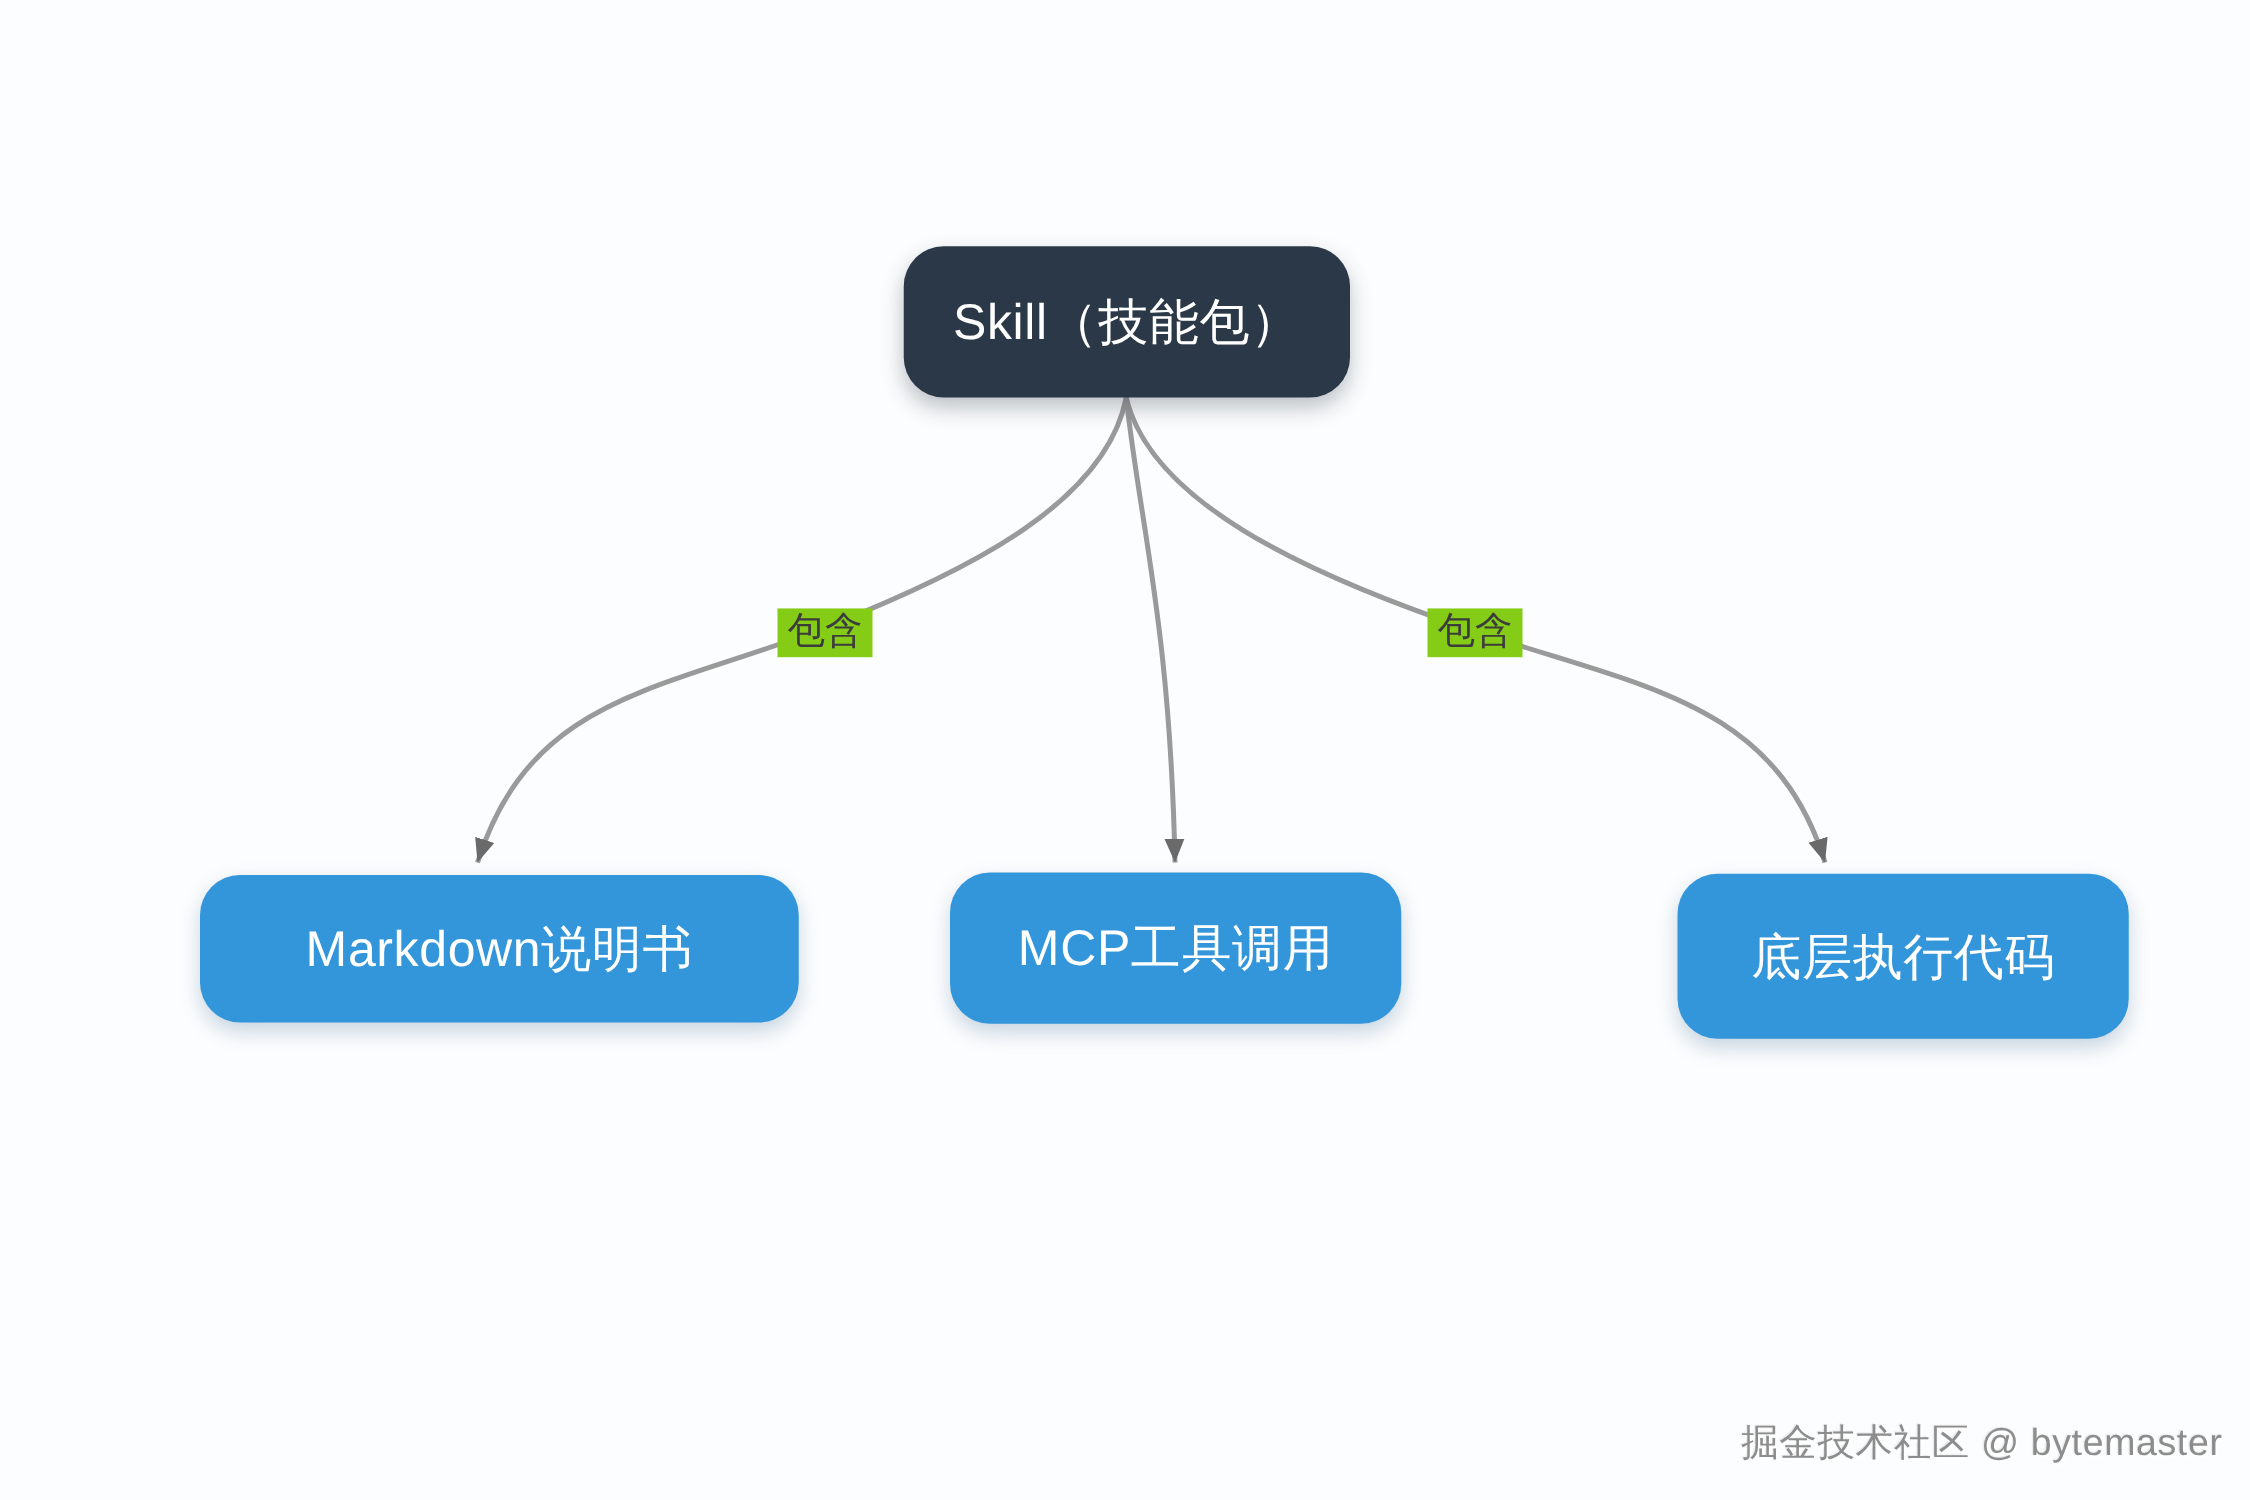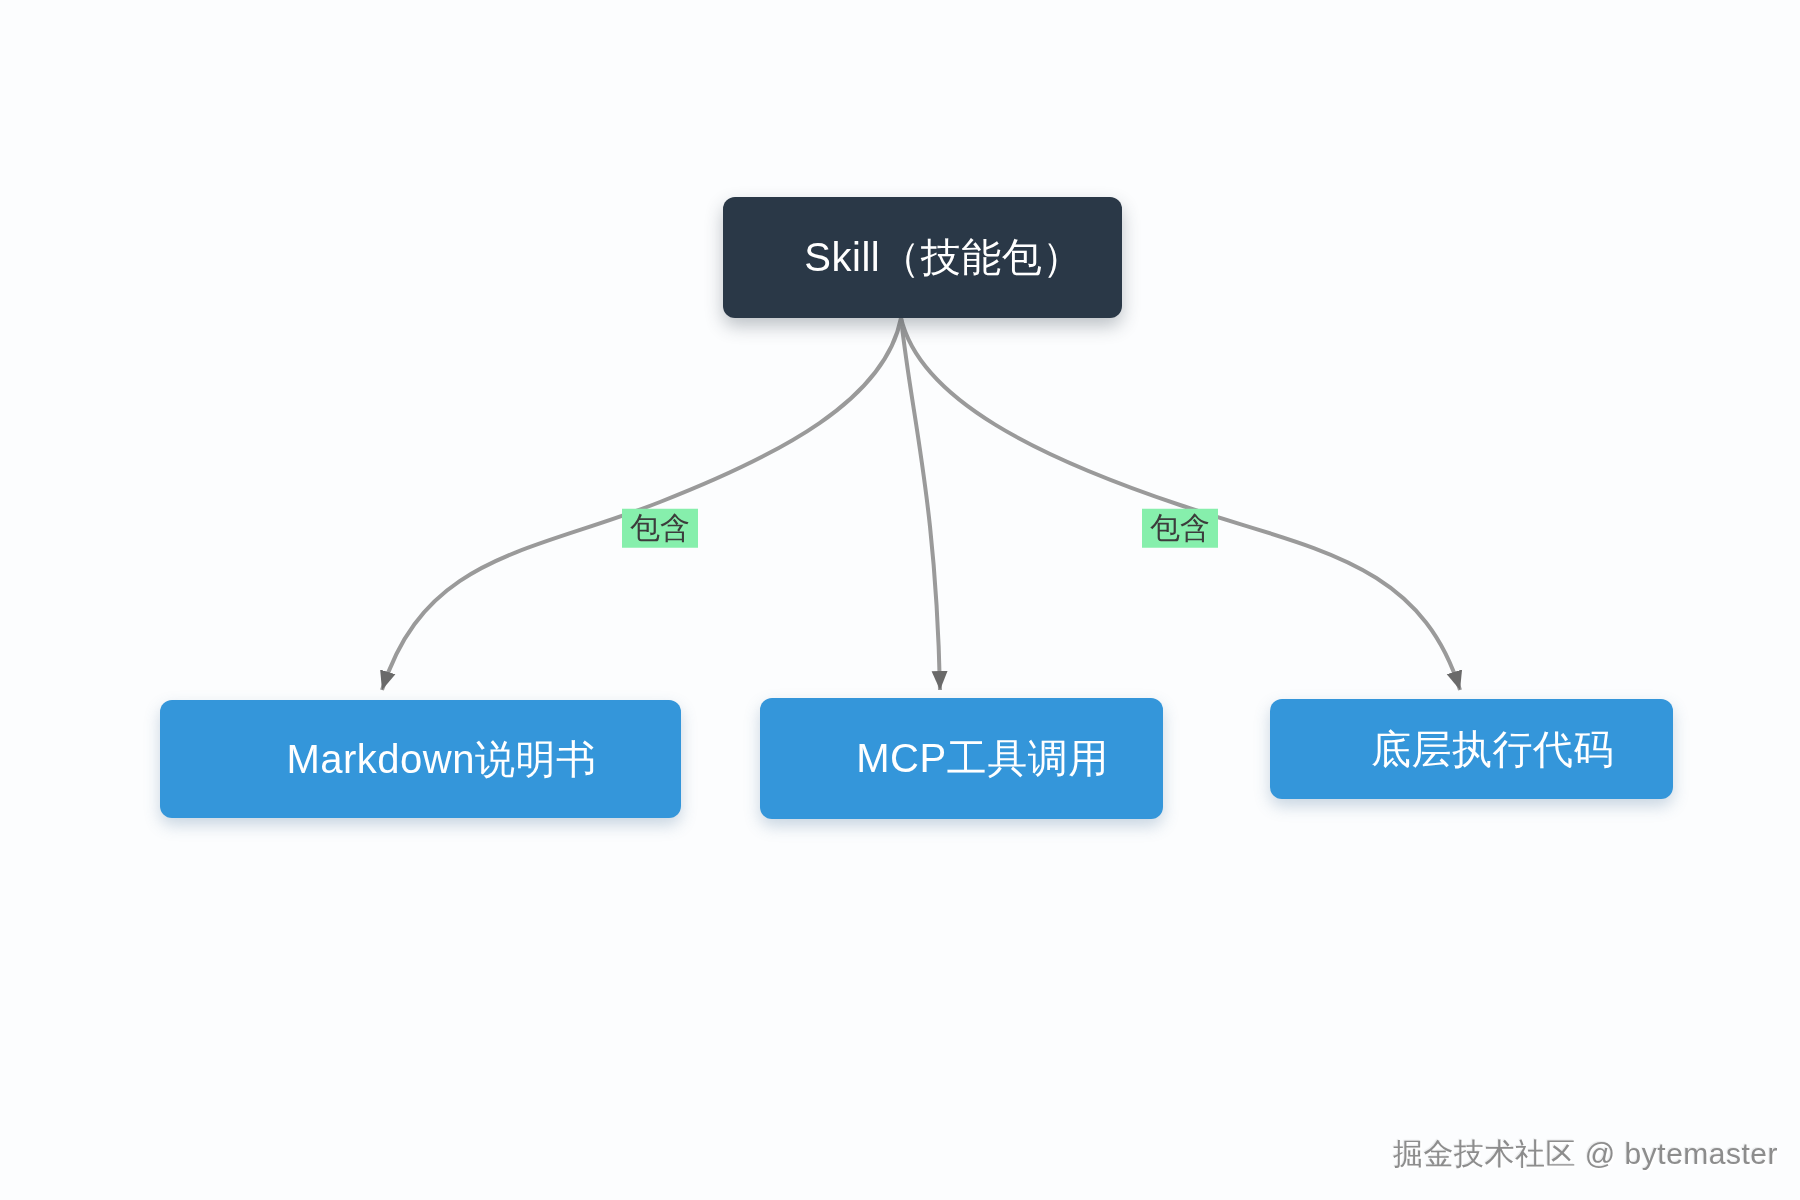--- a/index.html
+++ b/index.html
@@ -25,27 +25,26 @@
   .edge-path {
     stroke: #9a9a9a;
     stroke-width: 4;
     fill: none;
   }
   .node {
     position: absolute;
     display: flex;
     align-items: center;
     justify-content: center;
-    border-radius: 12px;
+    border-radius: 32px;
     color: #ffffff;
     font-size: 40px;
     font-weight: 500;
     letter-spacing: 0.5px;
     white-space: nowrap;
-    padding-left: 42px;
   }
   .node-root {
     left: 723px;
     top: 197px;
     width: 357px;
     height: 121px;
     background: #2a3847;
     box-shadow: 0 8px 18px rgba(42, 56, 71, 0.30);
   }
   .node-child {
@@ -59,35 +58,34 @@
     height: 118px;
   }
   .node-child-2 {
     left: 760px;
     top: 698px;
     width: 361px;
     height: 121px;
     justify-content: center;
   }
   .node-child-3 {
-    left: 1270px;
+    left: 1342px;
     top: 699px;
     width: 361px;
-    height: 100px;
+    height: 132px;
   }
   .edge-label {
     position: absolute;
     transform: translate(-50%, -50%);
-    background: #86efac;
+    background: #84cc16;
     color: #3c3c3c;
     font-size: 30px;
     line-height: 1.15;
     padding: 2px 8px;
     white-space: nowrap;
-    margin-top: 22px;
   }
   .edge-label-1 {
     left: 660px;
     top: 506px;
   }
   .edge-label-2 {
     left: 1180px;
     top: 506px;
   }
   .watermark {

